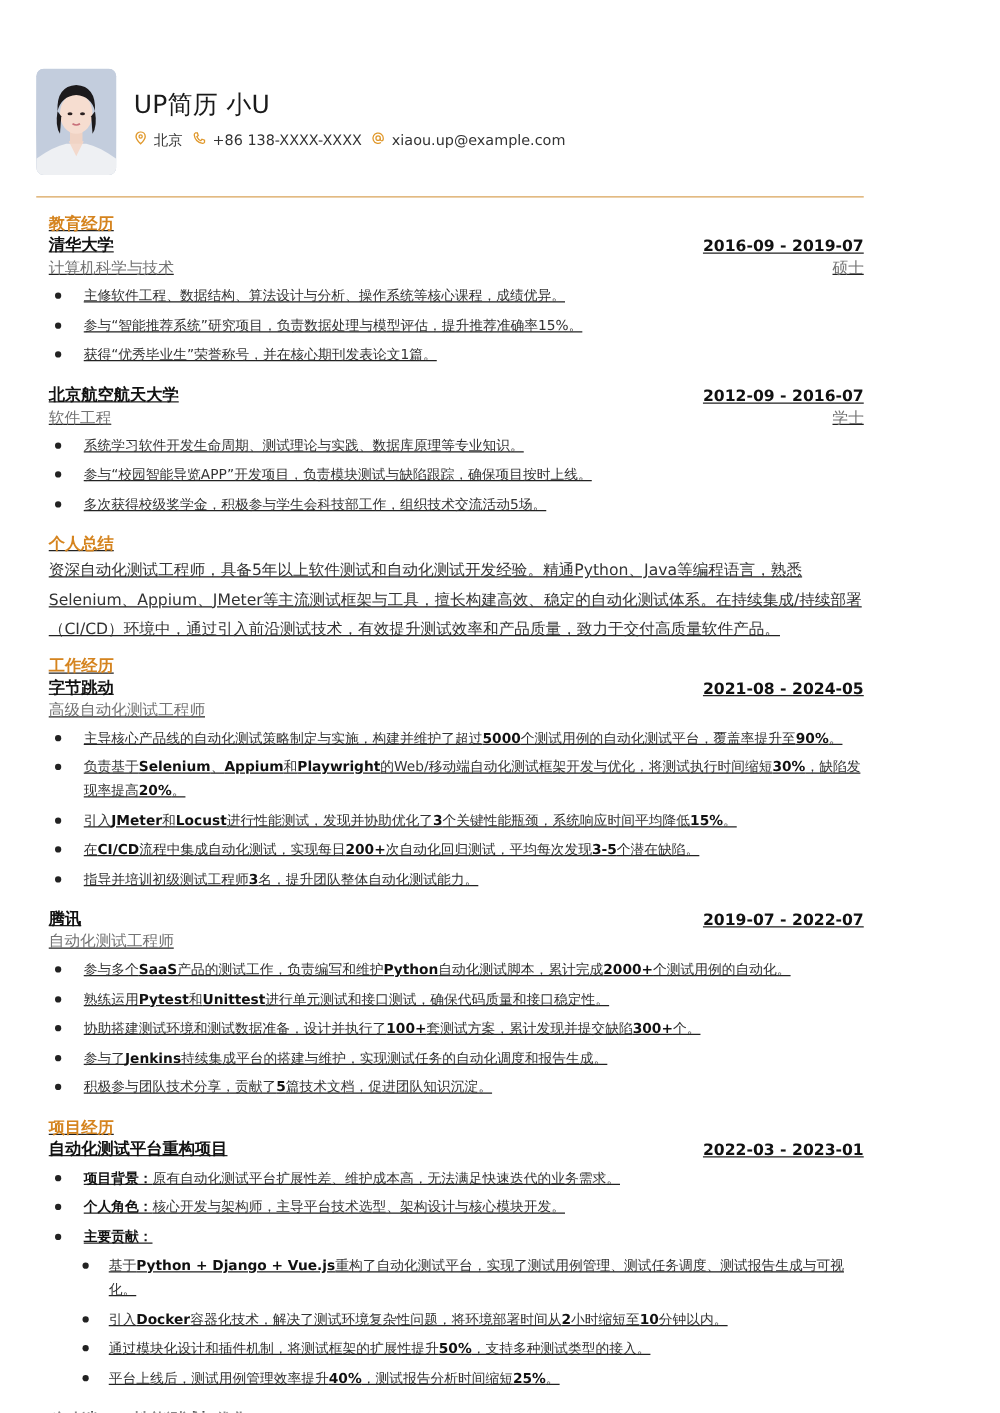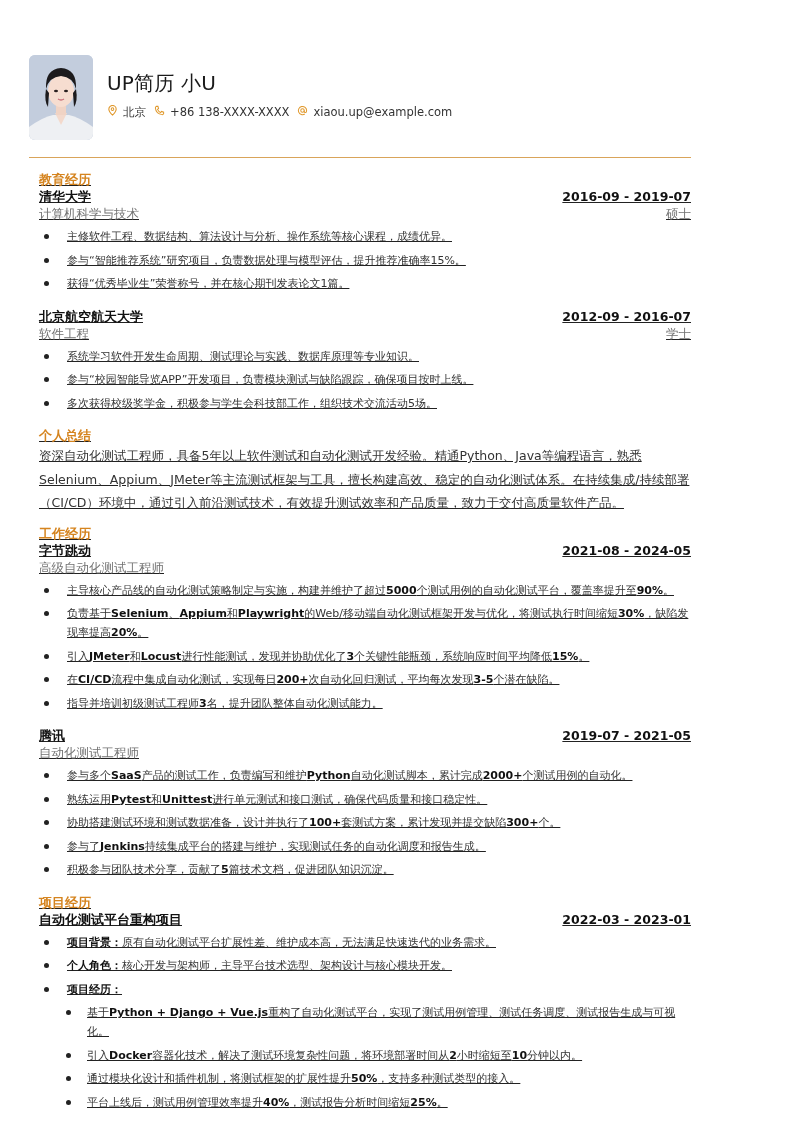--- a/index.html
+++ b/index.html
@@ -160,21 +160,21 @@
           <li><span>在</span><b>CI/CD</b><span>流程中集成自动化测试，实现每日</span><b>200+</b><span>次自动化回归测试，平均每次发现</span><b>3-5</b><span>个潜在缺陷。</span></li>
           <li><span>指导并培训初级测试工程师</span><b>3</b><span>名，提升团队整体自动化测试能力。</span></li>
         </ul>
       </div>
 
       <div class="gap-s"></div>
 
       <div class="entry">
         <div class="row">
           <span class="org">腾讯</span>
-          <span class="date">2019-07 - 2021-05</span>
+          <span class="date">2019-07 - 2022-07</span>
         </div>
         <div class="row">
           <span class="sub">自动化测试工程师</span>
         </div>
         <ul class="bullets">
           <li><span>参与多个</span><b>SaaS</b><span>产品的测试工作，负责编写和维护</span><b>Python</b><span>自动化测试脚本，累计完成</span><b>2000+</b><span>个测试用例的自动化。</span></li>
           <li><span>熟练运用</span><b>Pytest</b><span>和</span><b>Unittest</b><span>进行单元测试和接口测试，确保代码质量和接口稳定性。</span></li>
           <li><span>协助搭建测试环境和测试数据准备，设计并执行了</span><b>100+</b><span>套测试方案，累计发现并提交缺陷</span><b>300+</b><span>个。</span></li>
           <li><span>参与了</span><b>Jenkins</b><span>持续集成平台的搭建与维护，实现测试任务的自动化调度和报告生成。</span></li>
           <li><span>积极参与团队技术分享，贡献了</span><b>5</b><span>篇技术文档，促进团队知识沉淀。</span></li>
@@ -188,21 +188,21 @@
       <div class="section-title">项目经历</div>
 
       <div class="entry">
         <div class="row">
           <span class="org">自动化测试平台重构项目</span>
           <span class="date">2022-03 - 2023-01</span>
         </div>
         <ul class="bullets">
           <li><b>项目背景：</b><span>原有自动化测试平台扩展性差、维护成本高，无法满足快速迭代的业务需求。</span></li>
           <li><b>个人角色：</b><span>核心开发与架构师，主导平台技术选型、架构设计与核心模块开发。</span></li>
-          <li><b>项目经历：</b></li>
+          <li><b>主要贡献：</b></li>
         </ul>
         <ul class="bullets nested">
           <li><span>基于</span><b>Python + Django + Vue.js</b><span>重构了自动化测试平台，实现了测试用例管理、测试任务调度、测试报告生成与可视化。</span></li>
           <li><span>引入</span><b>Docker</b><span>容器化技术，解决了测试环境复杂性问题，将环境部署时间从</span><b>2</b><span>小时缩短至</span><b>10</b><span>分钟以内。</span></li>
           <li><span>通过模块化设计和插件机制，将测试框架的扩展性提升</span><b>50%</b><span>，支持多种测试类型的接入。</span></li>
           <li><span>平台上线后，测试用例管理效率提升</span><b>40%</b><span>，测试报告分析时间缩短</span><b>25%</b><span>。</span></li>
         </ul>
       </div>
 
       <div class="gap-m"></div>

